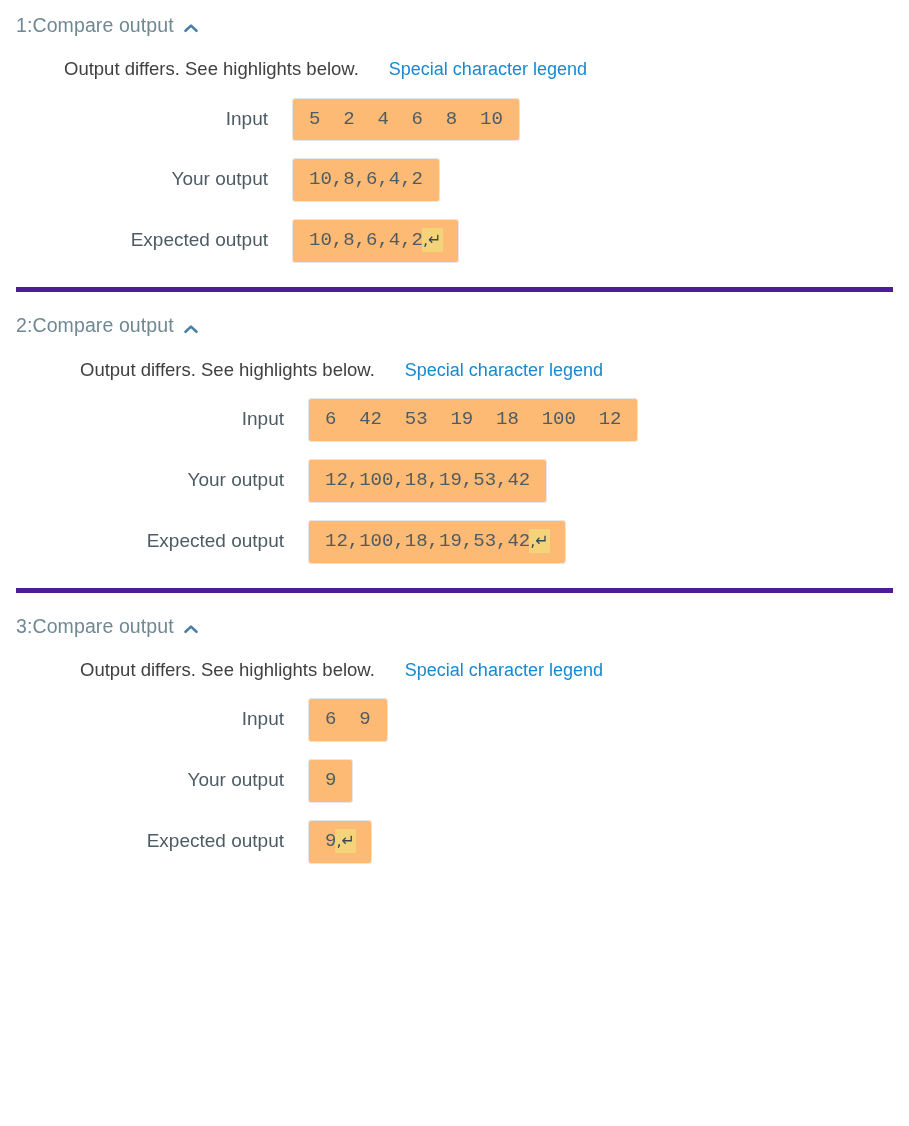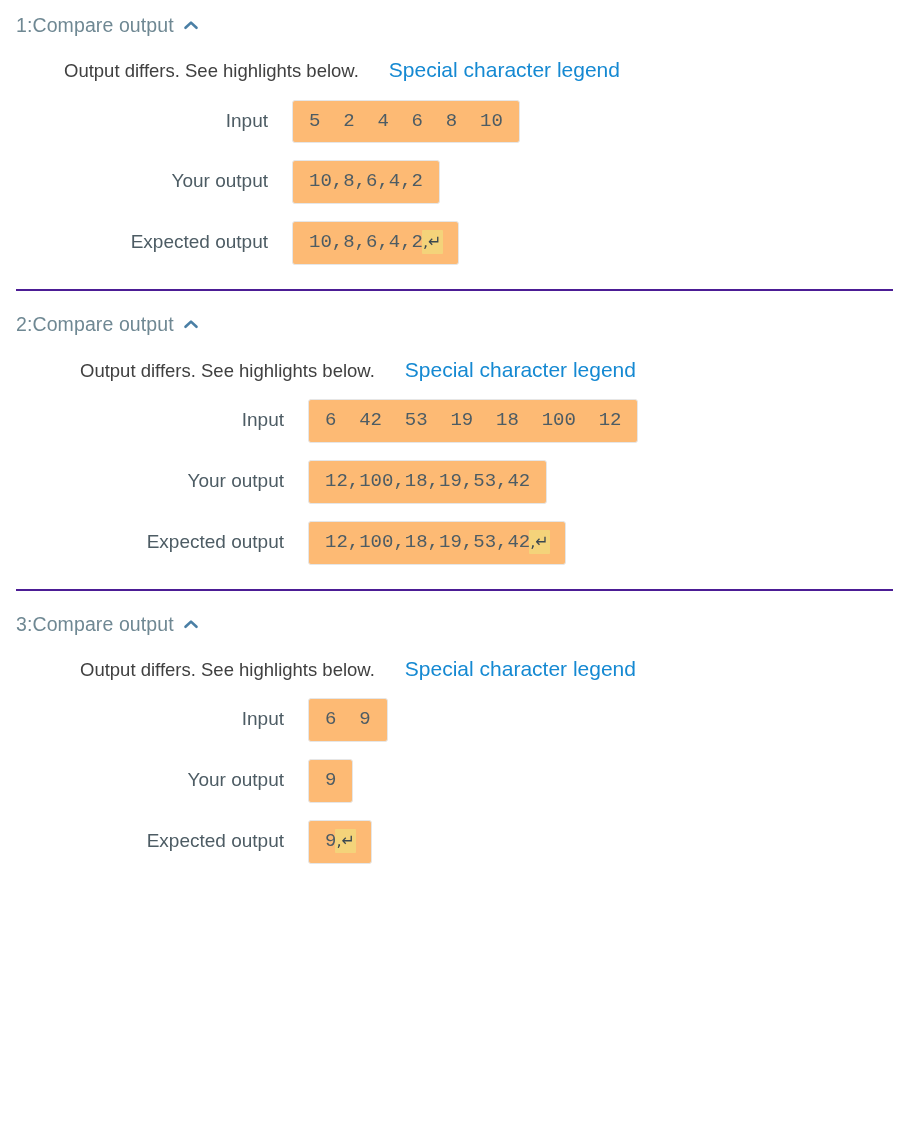--- a/index.html
+++ b/index.html
@@ -18,28 +18,28 @@
 
   .results {
     width: 909px;
   }
 
   
   .case {
     padding: 0;
   }
   .case + .case {
-    border-top: 2px solid #4c1d95;
+    border-top: 5px solid #4c1d95;
     margin-left: 16px;
     margin-right: 16px;
   }
 
   .case-header {
     display: flex;
-    align-items: flex-start;
+    align-items: flex-end;
     gap: 7px;
     padding: 14px 0 0 0;
     margin-left: 16px;
     cursor: pointer;
     user-select: none;
   }
   .case + .case > .case-header {
     padding-top: 22px;
     margin-left: 0;
   }
@@ -66,21 +66,21 @@
     gap: 30px;
     margin-left: 64px;
     margin-top: 21px;
   }
   .status-text {
     font-size: 18.5px;
     color: #404040;
     line-height: 1.2;
   }
   .legend-link {
-    font-size: 21px;
+    font-size: 18px;
     color: #1589d2;
     text-decoration: none;
     cursor: pointer;
     white-space: nowrap;
   }
 
   
   .io-table {
     margin-top: 17px;
   }

